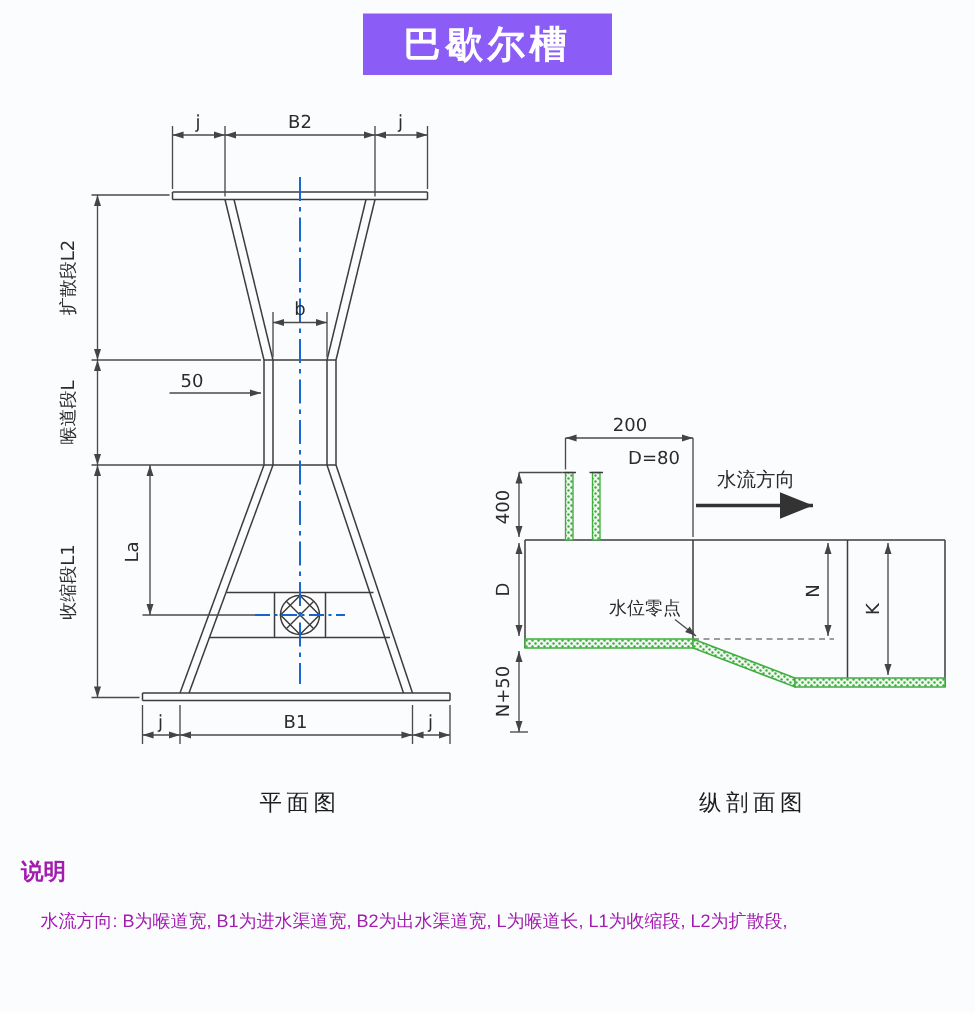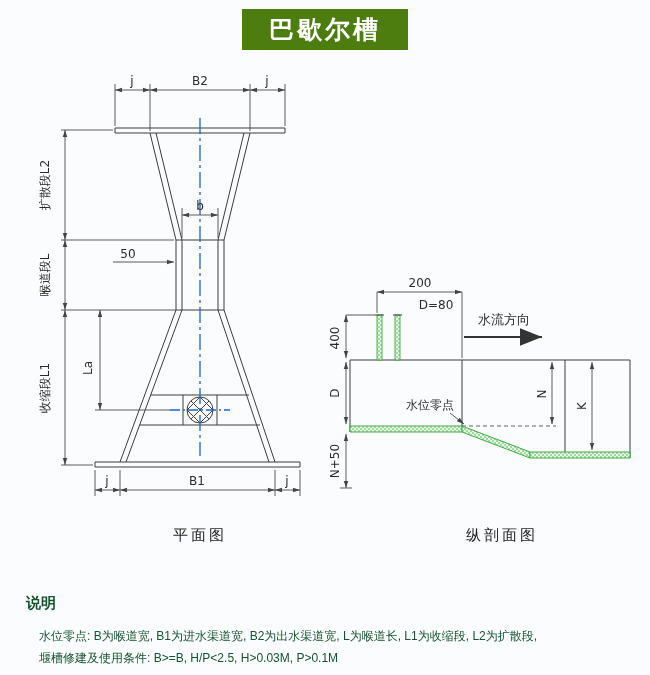--- a/index.html
+++ b/index.html
@@ -1,27 +1,27 @@
 <!DOCTYPE html>
 <html><head>
 <meta charset="utf-8">
 <style>
   html,body{margin:0;padding:0;}
   .page{position:relative;width:650px;height:675px;background:#fbfcfe;overflow:hidden;
         font-family:"Liberation Sans","DejaVu Sans",sans-serif;}
   .banner{position:absolute;top:9px;left:50%;transform:translateX(-50%);
-          background:#4d7c0f;color:#ffffff;font-size:25px;font-weight:bold;
+          background:#8b5cf6;color:#ffffff;font-size:25px;font-weight:bold;
           padding:4px 27px;letter-spacing:3px;white-space:nowrap;}
   svg{position:absolute;top:68px;left:0;}
   svg text{font-family:"DejaVu Sans","Liberation Sans",sans-serif;fill:#2b2b2b;}
   .dimtxt{font-size:12px;}
   .sectxt{font-size:12px;}
   .cntxt{font-size:13px;}
   .captxt{font-size:15px;letter-spacing:3px;fill:#1d1d1d;}
-  .notes{position:absolute;top:572px;left:26px;width:610px;color:#14532d;margin-top:22px;}
+  .notes{position:absolute;top:572px;left:14px;width:610px;color:#a21caf;}
   .notes-heading{font-size:15px;font-weight:bold;margin:0 0 12px 0;}
   .notes-line{font-size:12px;line-height:22px;padding-left:13px;white-space:nowrap;}
 </style>
 </head>
 <body>
 
 <div class="page">
 
   <div class="banner">巴歇尔槽</div>
 
@@ -200,17 +200,16 @@
         <text class="dimtxt" text-anchor="middle" transform="translate(586,338) rotate(-90)">K</text>
       </g>
     </g>
 
     <text class="captxt" x="200" y="472" text-anchor="middle">平面图</text>
     <text class="captxt" x="502" y="472" text-anchor="middle">纵剖面图</text>
   </svg>
 
   <div class="notes">
     <div class="notes-heading">说明</div>
-    <div class="notes-line">水位零点: B为喉道宽, B1为进水渠道宽, B2为出水渠道宽, L为喉道长, L1为收缩段, L2为扩散段,</div>
-    <div class="notes-line">堰槽修建及使用条件: B&gt;=B, H/P&lt;2.5, H&gt;0.03M, P&gt;0.1M</div>
+    <div class="notes-line">水流方向: B为喉道宽, B1为进水渠道宽, B2为出水渠道宽, L为喉道长, L1为收缩段, L2为扩散段,</div>
   </div>
 
 </div>
 
 </body></html>

